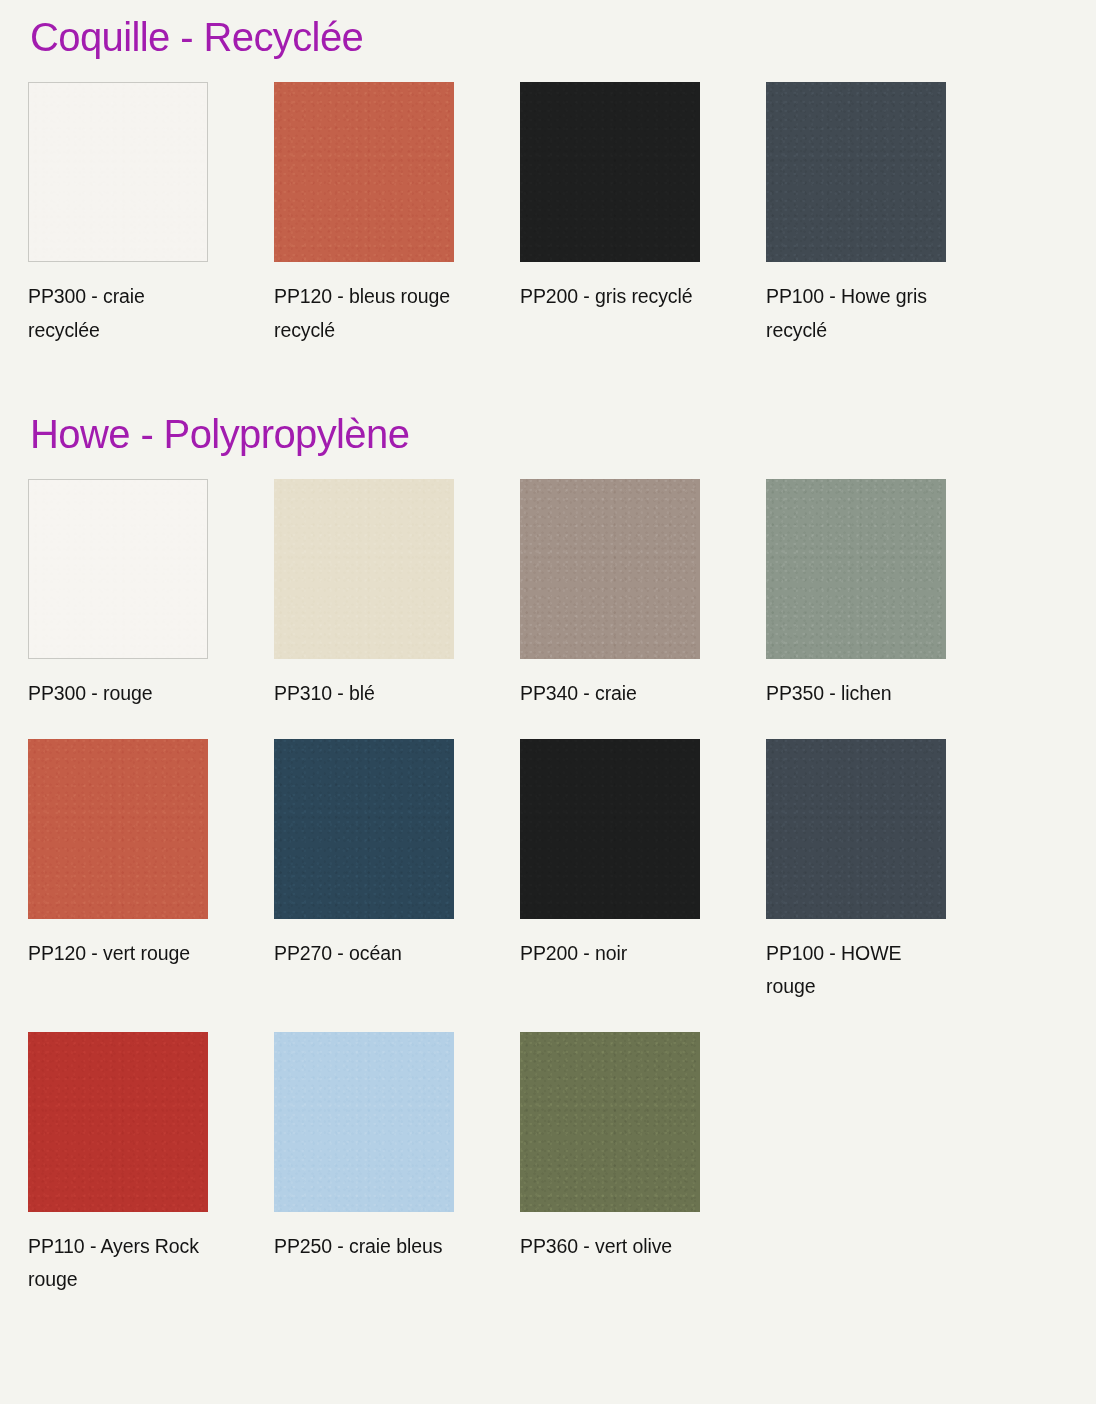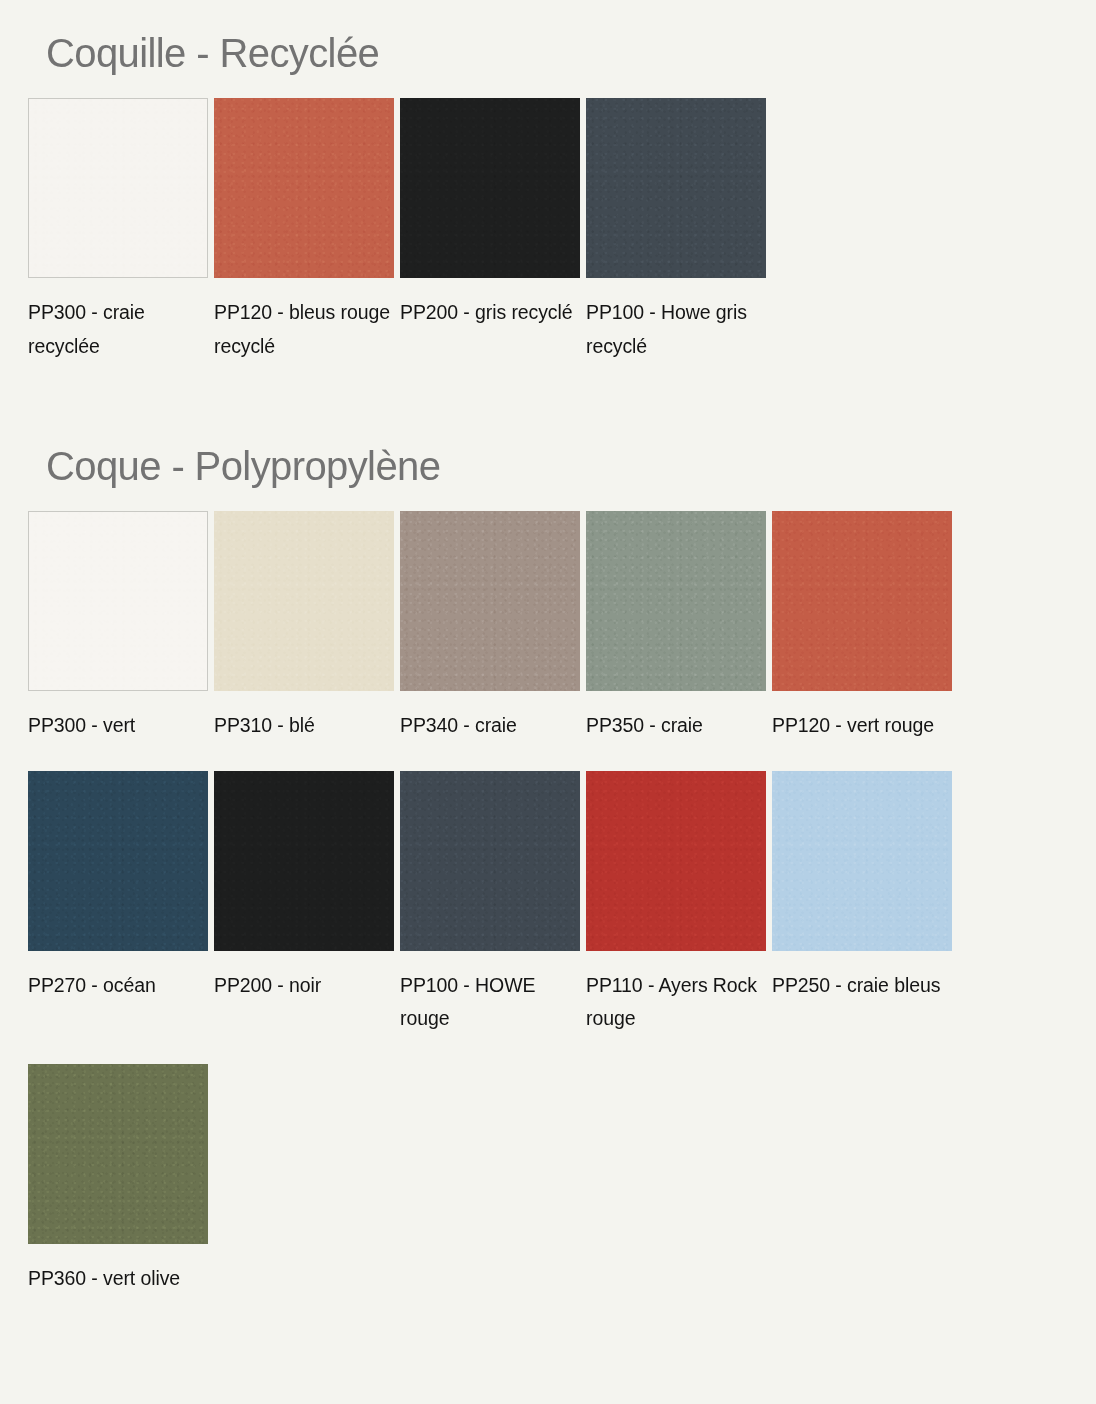--- a/index.html
+++ b/index.html
@@ -21,37 +21,37 @@
     padding: 0 28px;
   }
 
   .section { margin: 0; }
 
   .section-title {
     font-size: 40px;
     line-height: 1.15;
     font-weight: 400;
     letter-spacing: -0.6px;
-    color: #737373;
-    margin: 16px;
+    color: #a21caf;
+    margin: 0;
     padding: 16px 0 0 2px;
   }
 
   .section--recycled .section-title { padding-top: 14px; }
   .section--pp .section-title { padding-top: 36px; }
 
   .swatch-grid {
     display: flex;
     flex-wrap: wrap;
     gap: 0;
     margin-top: 22px;
   }
 
   .swatch-cell {
-    width: 186px;
+    width: 246px;
     margin-bottom: 28px;
   }
 
   .swatch-chip {
     position: relative;
     width: 180px;
     height: 180px;
     overflow: hidden;
     background-repeat: repeat;
   }
@@ -109,37 +109,37 @@
           <div class="swatch-label">PP200 - gris recyclé</div>
         </div>
         <div class="swatch-cell">
           <div class="swatch-chip" style="background-color: rgb(65, 74, 82);"></div>
           <div class="swatch-label">PP100 - Howe gris recyclé</div>
         </div>
       </div>
   </section>
 
   <section class="section section--pp">
-    <h2 class="section-title">Coque - Polypropylène</h2>
+    <h2 class="section-title">Howe - Polypropylène</h2>
     <div class="swatch-grid" id="grid-1">
         <div class="swatch-cell">
           <div class="swatch-chip bordered" style="background-color: rgb(247, 245, 241);"></div>
-          <div class="swatch-label">PP300 - vert</div>
+          <div class="swatch-label">PP300 - rouge</div>
         </div>
         <div class="swatch-cell">
           <div class="swatch-chip" style="background-color: rgb(230, 223, 203);"></div>
           <div class="swatch-label">PP310 - blé</div>
         </div>
         <div class="swatch-cell">
           <div class="swatch-chip" style="background-color: rgb(162, 146, 136);"></div>
           <div class="swatch-label">PP340 - craie</div>
         </div>
         <div class="swatch-cell">
           <div class="swatch-chip" style="background-color: rgb(139, 151, 139);"></div>
-          <div class="swatch-label">PP350 - craie</div>
+          <div class="swatch-label">PP350 - lichen</div>
         </div>
         <div class="swatch-cell">
           <div class="swatch-chip" style="background-color: rgb(196, 93, 71);"></div>
           <div class="swatch-label">PP120 - vert rouge</div>
         </div>
         <div class="swatch-cell">
           <div class="swatch-chip" style="background-color: rgb(44, 71, 89);"></div>
           <div class="swatch-label">PP270 - océan</div>
         </div>
         <div class="swatch-cell">

